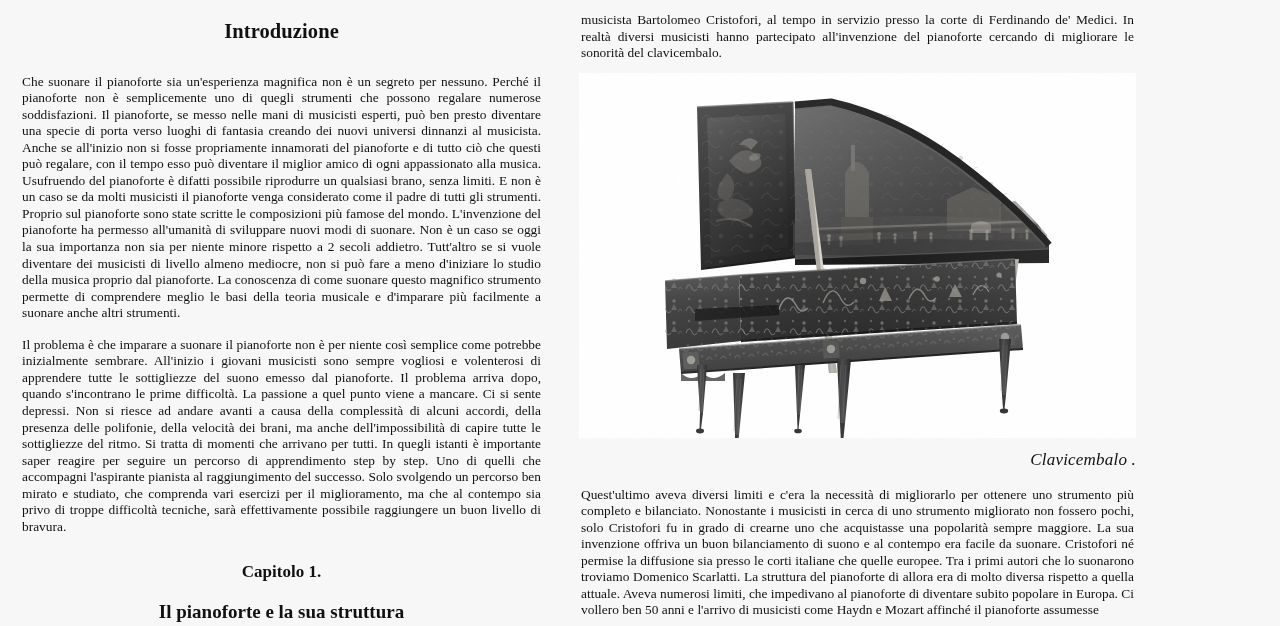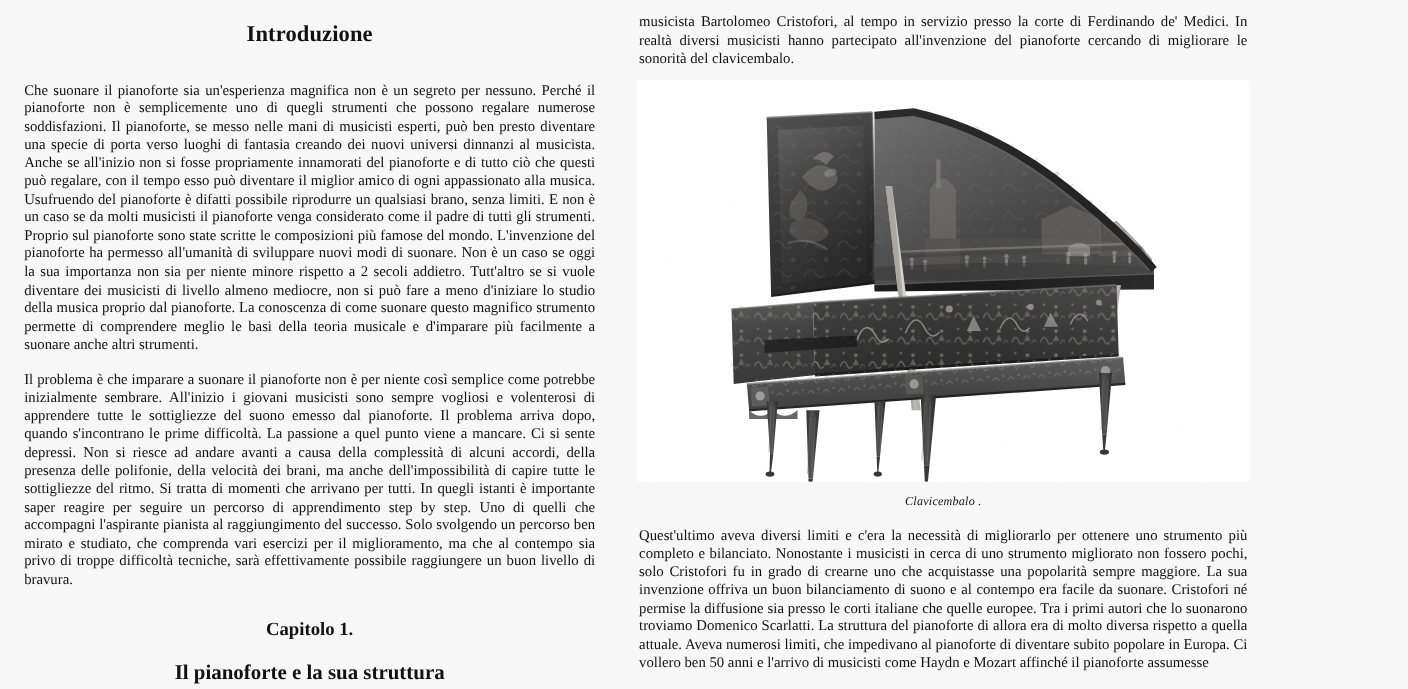--- a/index.html
+++ b/index.html
@@ -91,22 +91,22 @@
   .figure-frame {
     margin-top: 11px;
     width: 557px;
     height: 365px;
     background: #ffffff;
     position: relative;
     overflow: hidden;
   }
   .figure-caption {
     font-style: italic;
-    font-size: 11px;
-    text-align: center;
+    font-size: 17px;
+    text-align: right;
     width: 557px;
     padding-top: 12px;
     letter-spacing: 0.2px;
   }
   .after-figure-gap { height: 15px; }
 
   
   .hsvg {
     position: absolute;
     left: 0;

